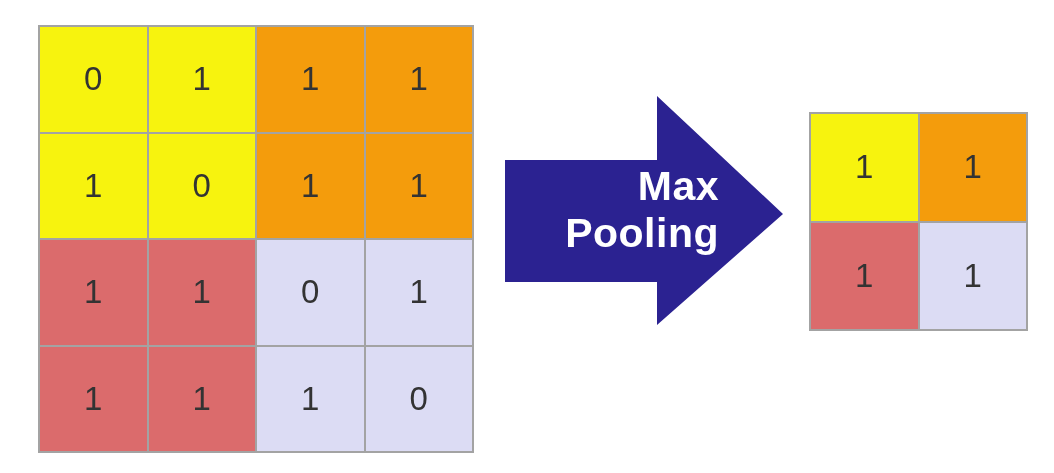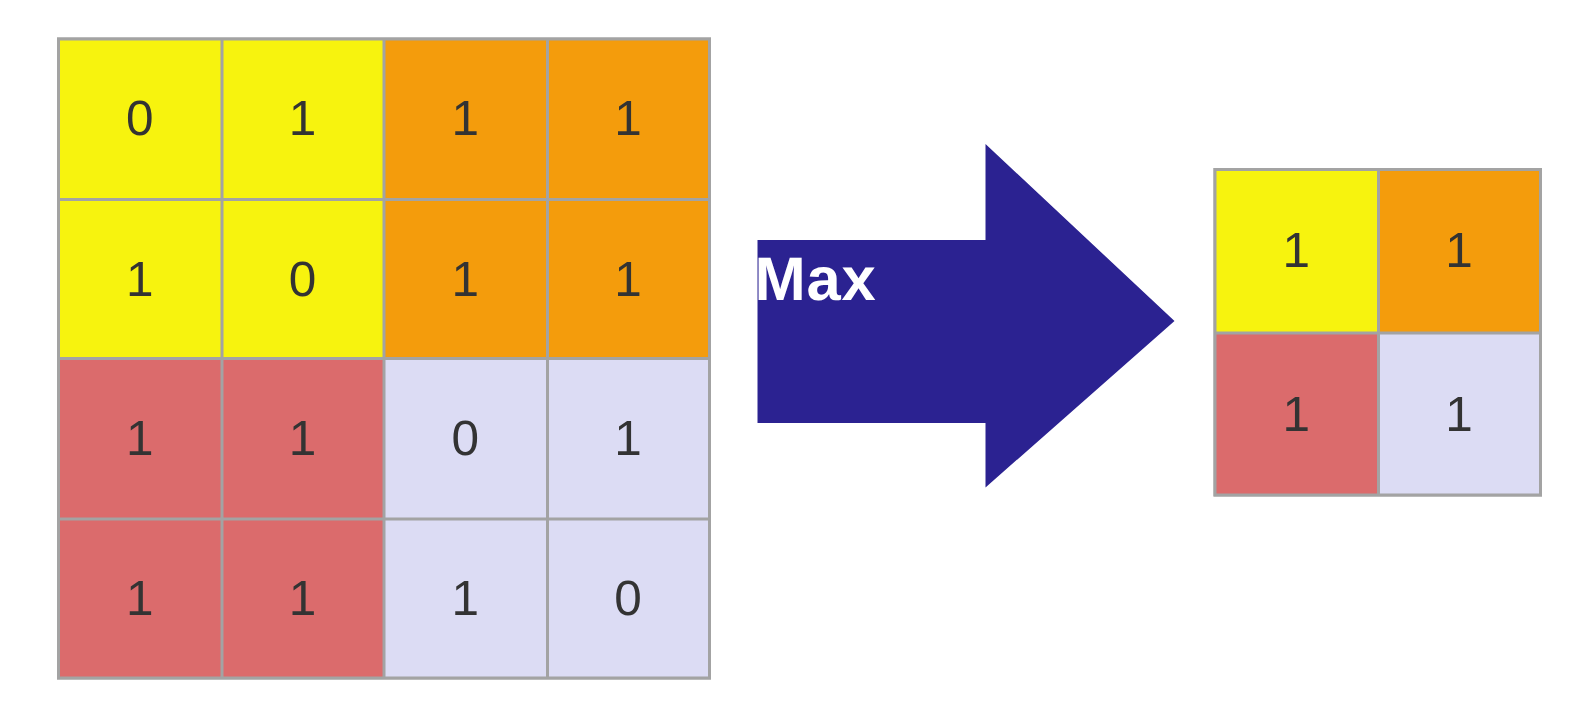--- a/index.html
+++ b/index.html
@@ -47,21 +47,21 @@
     left: 503px;
     top: 94px;
     width: 285px;
     height: 236px;
   }
   .arrow-label {
     position: absolute;
     left: 503px;
     top: 163px;
     width: 216px;
-    text-align: left;
+    text-align: right;
     color: #ffffff;
     font-size: 41px;
     font-weight: bold;
     line-height: 47px;
     letter-spacing: 0.5px;
   }
 </style>
 </head>
 <body>
 
@@ -85,20 +85,21 @@
       <div class="cell" style="background: rgb(220, 220, 244); color: rgb(51, 51, 51);">1</div>
       <div class="cell" style="background: rgb(220, 220, 244); color: rgb(51, 51, 51);">0</div>
     </div>
 
   <svg class="arrow-svg" viewBox="0 0 285 236" xmlns="http://www.w3.org/2000/svg">
     <polygon points="2,66 154,66 154,2 280,120 154,231 154,188 2,188" fill="#2b2291"></polygon>
   </svg>
 
   <div class="arrow-label">
     <div>Max</div>
+    <div>Pooling</div>
   </div>
 
   <div class="pool-grid output-grid" style="grid-template-columns: repeat(2, 1fr); grid-template-rows: repeat(2, 1fr);">
       <div class="cell" style="background: rgb(247, 243, 14); color: rgb(51, 51, 51);">1</div>
       <div class="cell" style="background: rgb(244, 156, 12); color: rgb(51, 51, 51);">1</div>
       <div class="cell" style="background: rgb(219, 107, 108); color: rgb(51, 51, 51);">1</div>
       <div class="cell" style="background: rgb(220, 220, 244); color: rgb(51, 51, 51);">1</div>
     </div>
 
 </div>

